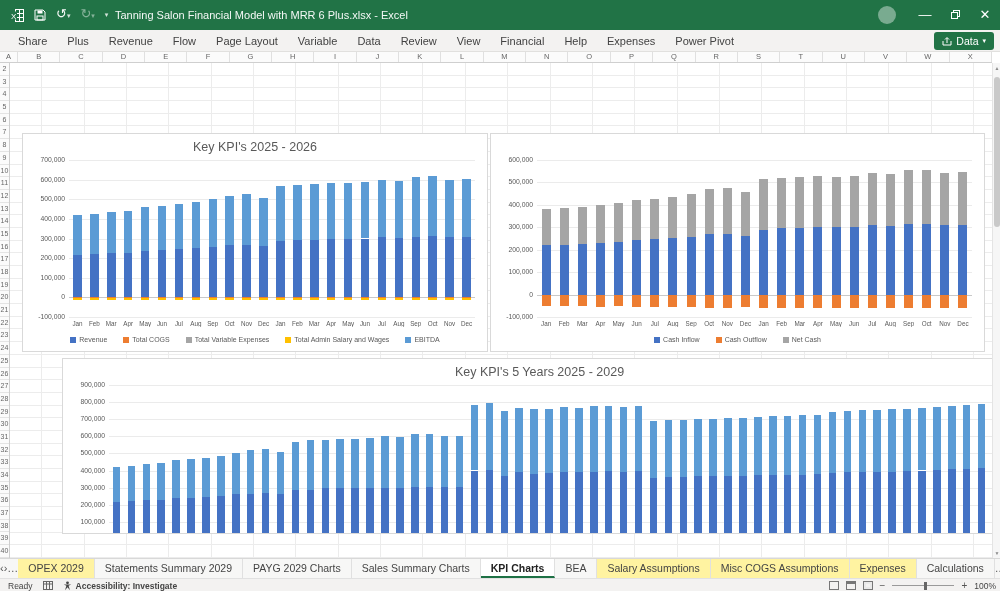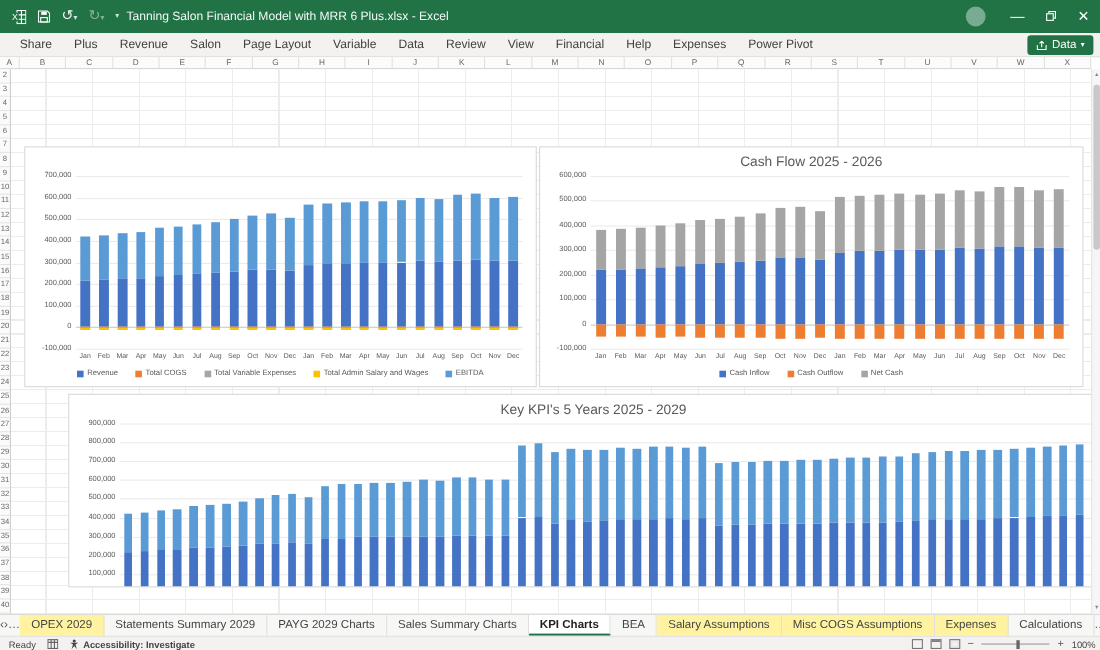--- a/index.html
+++ b/index.html
@@ -116,21 +116,21 @@
     <div class="winctl" id="btn-min">—</div>
     <div class="winctl" id="btn-restore"><span class="restore-glyph"><i></i><i></i></span></div>
     <div class="winctl" id="btn-close">✕</div>
   </div>
 
   <div id="ribbon">
     <div id="ribbon-tabs">
         <div class="rtab">Share</div>
         <div class="rtab">Plus</div>
         <div class="rtab">Revenue</div>
-        <div class="rtab">Salon</div>
+        <div class="rtab">Flow</div>
         <div class="rtab">Page Layout</div>
         <div class="rtab">Variable</div>
         <div class="rtab">Data</div>
         <div class="rtab">Review</div>
         <div class="rtab">View</div>
         <div class="rtab">Financial</div>
         <div class="rtab">Help</div>
         <div class="rtab">Expenses</div>
         <div class="rtab">Power Pivot</div>
       </div>
@@ -208,20 +208,21 @@
         <div class="row-h">33</div>
         <div class="row-h">34</div>
         <div class="row-h">35</div>
         <div class="row-h">36</div>
         <div class="row-h">37</div>
         <div class="row-h">38</div>
         <div class="row-h">39</div>
         <div class="row-h">40</div>
       </div>
     <div class="chart" id="chart0">
+        <div class="chart-title">Key KPI's 2025 - 2026</div>
         <div class="gridline" style="left: 46px; width: 406px; top: 26px;"></div>
         <div class="ytick" style="left: 2px; top: 22px;">700,000</div>
         <div class="gridline" style="left: 46px; width: 406px; top: 45.625px;"></div>
         <div class="ytick" style="left: 2px; top: 41.625px;">600,000</div>
         <div class="gridline" style="left: 46px; width: 406px; top: 65.25px;"></div>
         <div class="ytick" style="left: 2px; top: 61.25px;">500,000</div>
         <div class="gridline" style="left: 46px; width: 406px; top: 84.875px;"></div>
         <div class="ytick" style="left: 2px; top: 80.875px;">400,000</div>
         <div class="gridline" style="left: 46px; width: 406px; top: 104.5px;"></div>
         <div class="ytick" style="left: 2px; top: 100.5px;">300,000</div>
@@ -394,21 +395,20 @@
             <div class="lmark" style="background: rgb(255, 192, 0);"></div>
             <div>Total Admin Salary and Wages</div>
           </div>
           <div class="litem">
             <div class="lmark" style="background: rgb(91, 155, 213);"></div>
             <div>EBITDA</div>
           </div>
         </div>
       </div>
     <div class="chart" id="chart1">
-        <div class="chart-title">Cash Flow 2025 - 2026</div>
         <div class="gridline" style="left: 46px; width: 435px; top: 26px;"></div>
         <div class="ytick" style="left: 2px; top: 22px;">600,000</div>
         <div class="gridline" style="left: 46px; width: 435px; top: 48.4286px;"></div>
         <div class="ytick" style="left: 2px; top: 44.4286px;">500,000</div>
         <div class="gridline" style="left: 46px; width: 435px; top: 70.8571px;"></div>
         <div class="ytick" style="left: 2px; top: 66.8571px;">400,000</div>
         <div class="gridline" style="left: 46px; width: 435px; top: 93.2857px;"></div>
         <div class="ytick" style="left: 2px; top: 89.2857px;">300,000</div>
         <div class="gridline" style="left: 46px; width: 435px; top: 115.714px;"></div>
         <div class="ytick" style="left: 2px; top: 111.714px;">200,000</div>

